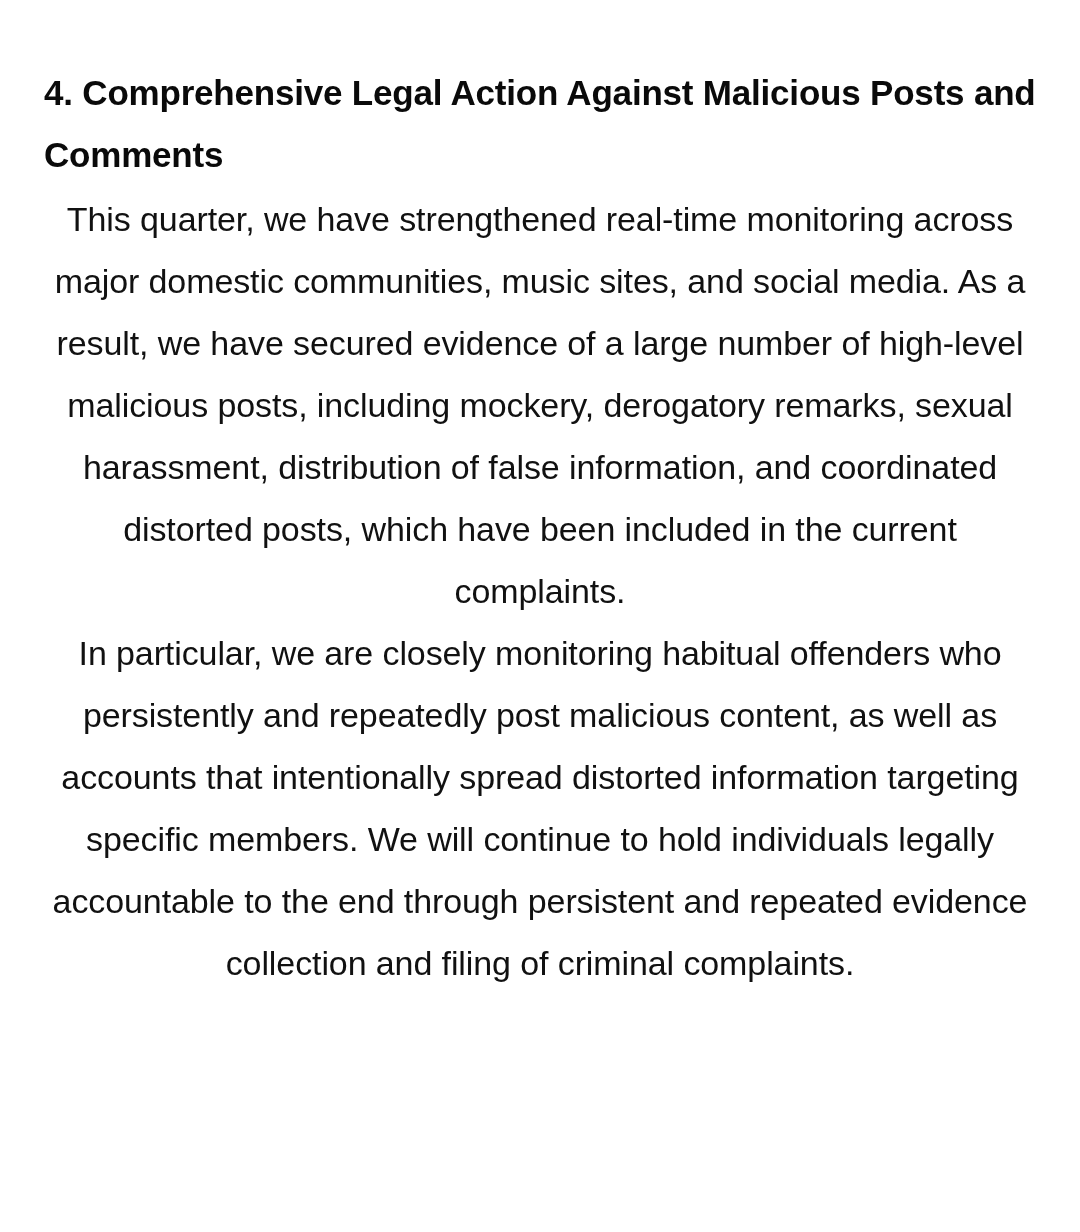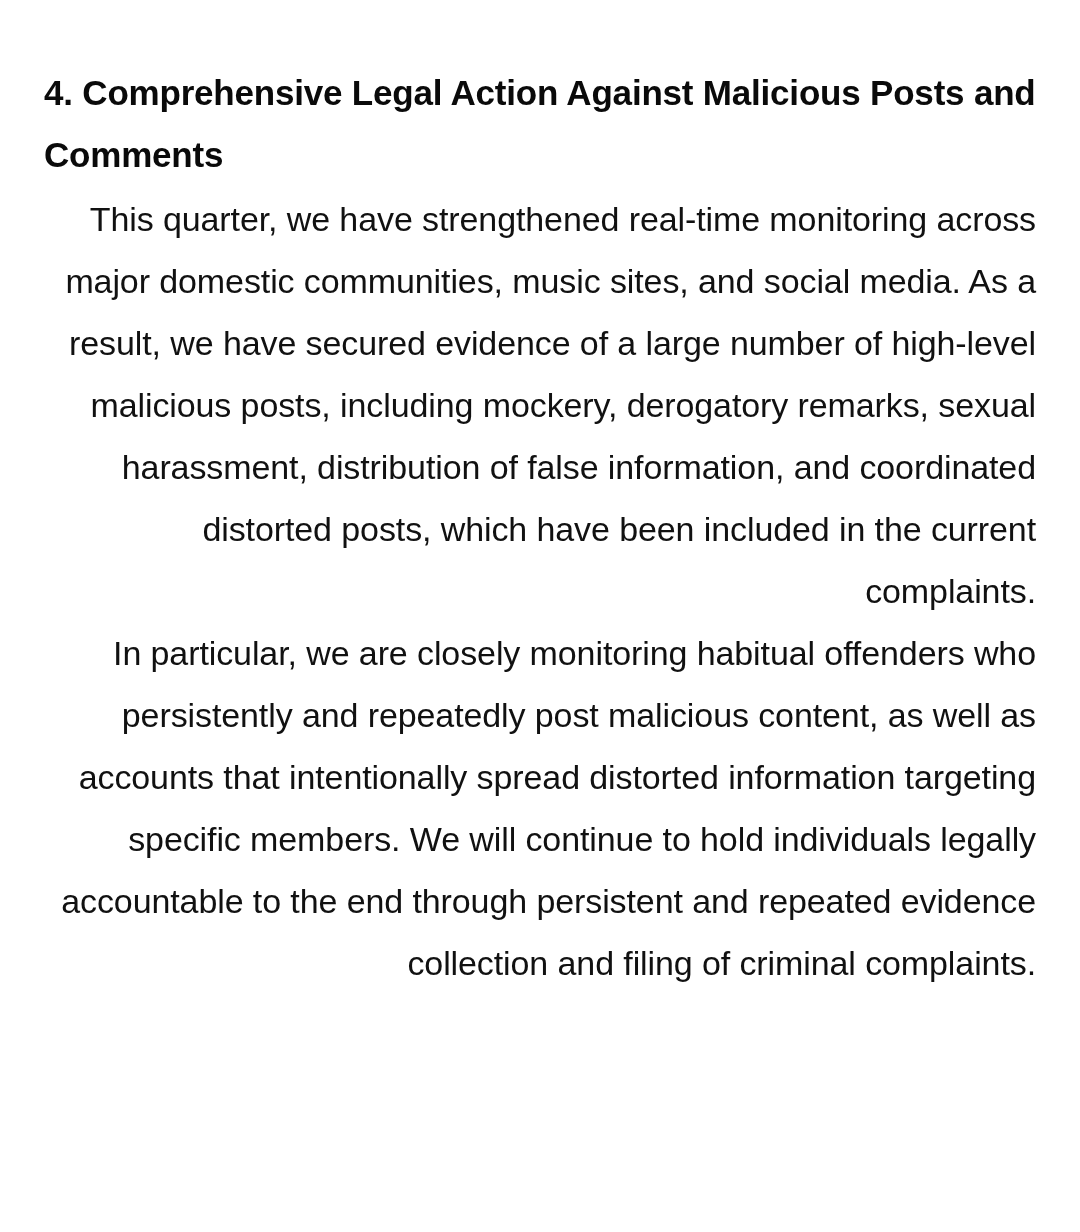--- a/index.html
+++ b/index.html
@@ -29,21 +29,21 @@
     margin: 0 0 2px 0;
     color: #0a0a0a;
   }
   .doc-paragraph {
     font-size: 34px;
     line-height: 62px;
     font-weight: 400;
     letter-spacing: -0.1px;
     margin: 0;
     color: #111111;
-    text-align: right;
+    text-align: center;
   }
   .doc-paragraph + .doc-paragraph {
     margin-top: 0;
   }
 </style>
 </head>
 <body>
 
 <div class="page">
   <h1 class="doc-heading">4. Comprehensive Legal Action Against Malicious Posts and Comments</h1>

